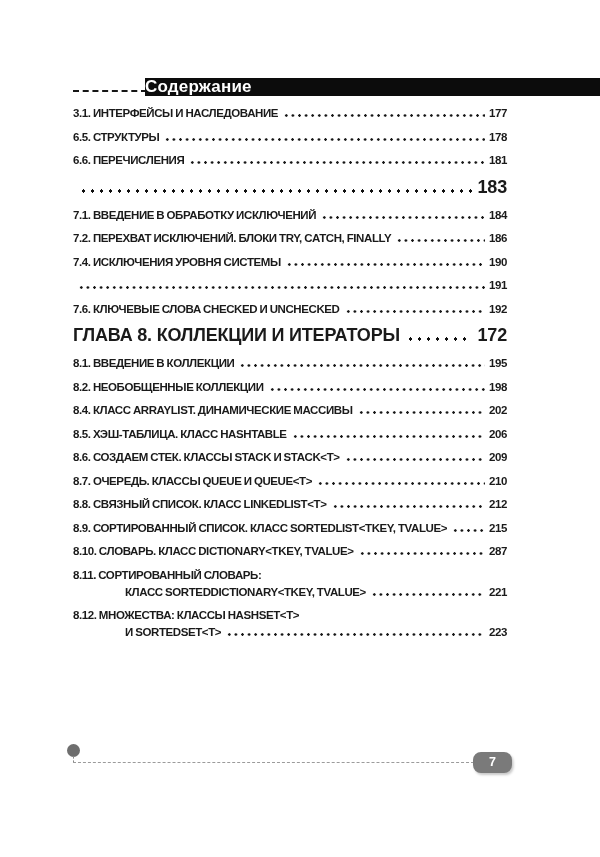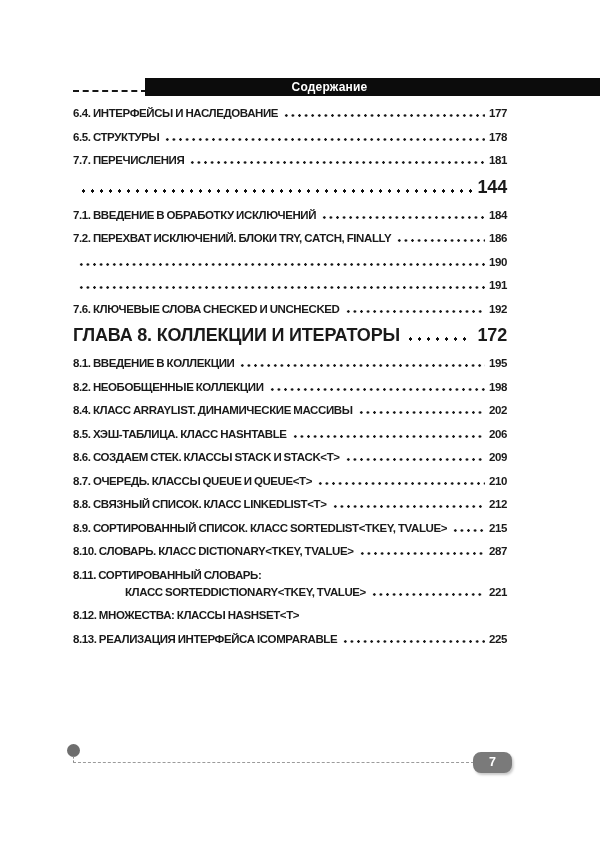--- a/index.html
+++ b/index.html
@@ -11,22 +11,22 @@
     color: var(--text, #1a1a1a);
     position: relative;
     overflow: hidden;
   }
   .page { position: absolute; inset: 0; }
 
   
   .header-bar {
     position: absolute; left: 145px; top: 78px; right: 0; height: 18px;
     background: var(--header-bar, #0c0c0c);
-    color: #ffffff; font-size: 12px; line-height: 18px;
-    text-align: center; padding-right: 86px; box-sizing: border-box;
+    color: #ffffff; font-size: 17px; line-height: 18px;
+    text-align: left; padding-right: 86px; box-sizing: border-box;
     letter-spacing: 0.2px;
   }
   .header-dash {
     position: absolute; left: 73px; top: 90px; width: 74px; height: 0;
     border-top: 2.5px dashed #161616;
   }
 
   
   .toc { position: absolute; left: 73px; top: 105px; width: 434px; }
   .row { margin-bottom: 6.5px; }
@@ -80,61 +80,62 @@
 <div class="page">
 
   <div class="header-dash"></div>
   <div class="header-bar">
     <span>Содержание</span>
   </div>
 
   <div class="toc" id="toc-list">
       <div class="row entry">
         <div class="line">
-          <span class="title">6.4. ИНТЕРФЕЙСЫ И НАСЛЕДОВАНИЕ</span>
+          <span class="title">3.1. ИНТЕРФЕЙСЫ И НАСЛЕДОВАНИЕ</span>
           <span class="leader"></span>
           <span class="pg">177</span>
         </div>
       </div>
       <div class="row entry">
         <div class="line">
           <span class="title">6.5. СТРУКТУРЫ</span>
           <span class="leader"></span>
           <span class="pg">178</span>
         </div>
       </div>
       <div class="row entry">
         <div class="line">
-          <span class="title">7.7. ПЕРЕЧИСЛЕНИЯ</span>
+          <span class="title">6.6. ПЕРЕЧИСЛЕНИЯ</span>
           <span class="leader"></span>
           <span class="pg">181</span>
         </div>
       </div>
       <div class="row chapter">
         <div class="line">
           <span class="leader"></span>
-          <span class="pg">144</span>
+          <span class="pg">183</span>
         </div>
       </div>
       <div class="row entry">
         <div class="line">
           <span class="title">7.1. ВВЕДЕНИЕ В ОБРАБОТКУ ИСКЛЮЧЕНИЙ</span>
           <span class="leader"></span>
           <span class="pg">184</span>
         </div>
       </div>
       <div class="row entry">
         <div class="line">
           <span class="title">7.2. ПЕРЕХВАТ ИСКЛЮЧЕНИЙ. БЛОКИ TRY, CATCH, FINALLY</span>
           <span class="leader"></span>
           <span class="pg">186</span>
         </div>
       </div>
       <div class="row entry">
         <div class="line">
+          <span class="title">7.4. ИСКЛЮЧЕНИЯ УРОВНЯ СИСТЕМЫ</span>
           <span class="leader"></span>
           <span class="pg">190</span>
         </div>
       </div>
       <div class="row entry">
         <div class="line">
           <span class="leader"></span>
           <span class="pg">191</span>
         </div>
       </div>
@@ -222,26 +223,24 @@
         <div class="line cont">
           <span class="title">КЛАСС SORTEDDICTIONARY&lt;TKEY, TVALUE&gt;</span>
           <span class="leader"></span>
           <span class="pg">221</span>
         </div>
       </div>
       <div class="row entry">
         <div class="line">
           <span class="title">8.12. МНОЖЕСТВА: КЛАССЫ HASHSET&lt;T&gt;</span>
         </div>
-      </div>
-      <div class="row entry">
-        <div class="line">
-          <span class="title">8.13. РЕАЛИЗАЦИЯ ИНТЕРФЕЙСА ICOMPARABLE</span>
-          <span class="leader"></span>
-          <span class="pg">225</span>
+        <div class="line cont">
+          <span class="title">И SORTEDSET&lt;T&gt;</span>
+          <span class="leader"></span>
+          <span class="pg">223</span>
         </div>
       </div>
     </div>
 
   <div class="footer-circle"></div>
   <div class="footer-stem"></div>
   <div class="footer-rule"></div>
   <div class="page-badge">
     <span>7</span>
   </div>

